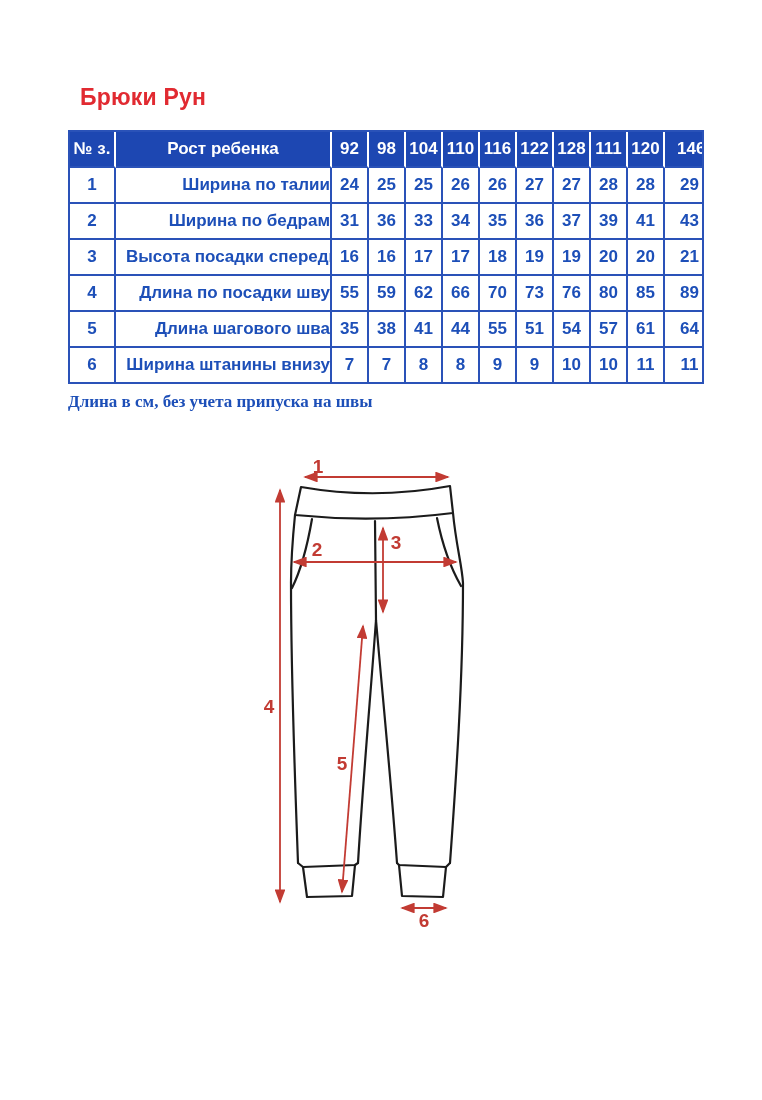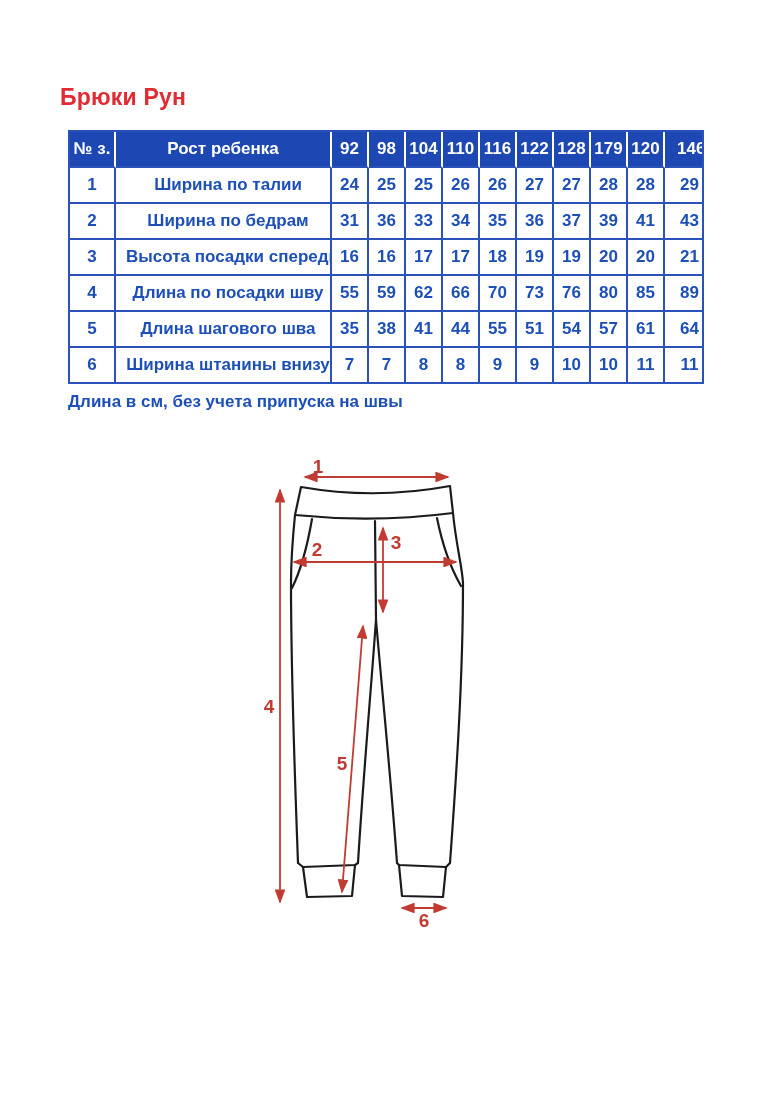--- a/index.html
+++ b/index.html
@@ -6,21 +6,21 @@
   .page {
     position: relative;
     width: 762px;
     height: 1100px;
     background: #ffffff;
     font-family: "Liberation Sans", sans-serif;
     overflow: hidden;
   }
   .page-title {
     position: absolute;
-    left: 60px;
+    left: 80px;
     top: 84px;
     margin: 0;
     font-size: 23px;
     font-weight: bold;
     color: #e12a31;
     letter-spacing: 0.2px;
   }
   table.size-table {
     position: absolute;
     left: 68px;
@@ -47,36 +47,36 @@
   .size-table th:last-child, .size-table td:last-child { border-right: none; padding-left: 12px; }
   .size-table tbody tr:last-child td { border-bottom: none; }
   .size-table thead th {
     background: #1d47b2;
     color: #ffffff;
     border-right: 2px solid #ffffff;
     border-bottom: 2px solid #2a52b8;
   }
   .size-table thead th:last-child { border-right: none; }
   .size-table td.lbl {
-    text-align: center;
+    text-align: right;
     padding-left: 10px;
   }
   .col-num { width: 46px; }
   .col-lbl { width: 216px; }
   .col-size { width: 37px; }
   .notes {
     position: absolute;
     left: 68px;
     top: 388px;
     font-size: 17px;
     font-weight: bold;
     color: #1d4fb8;
     line-height: 28px;
   }
-  .notes p { margin: 0; }
+  .notes p { margin: 0; font-family: Liberation Serif, serif; }
   .diagram {
     position: absolute;
     left: 255px;
     top: 450px;
     width: 250px;
     height: 490px;
   }
   .diagram svg { display: block; width: 250px; height: 490px; }
   .outline { fill: none; stroke: #1b1b1b; stroke-width: 2.2; stroke-linecap: round; stroke-linejoin: round; }
   .marrow { fill: none; stroke: #c23b33; stroke-width: 1.8; }
@@ -108,21 +108,21 @@
       <tr>
         <th>№ з.</th>
         <th>Рост ребенка</th>
         <th>92</th>
         <th>98</th>
         <th>104</th>
         <th>110</th>
         <th>116</th>
         <th>122</th>
         <th>128</th>
-        <th>179</th>
+        <th>111</th>
         <th>120</th>
         <th>146</th>
       </tr>
     </thead>
     <tbody>
       <tr>
         <td>1</td>
         <td class="lbl">Ширина по талии</td>
         <td>24</td>
         <td>25</td>

